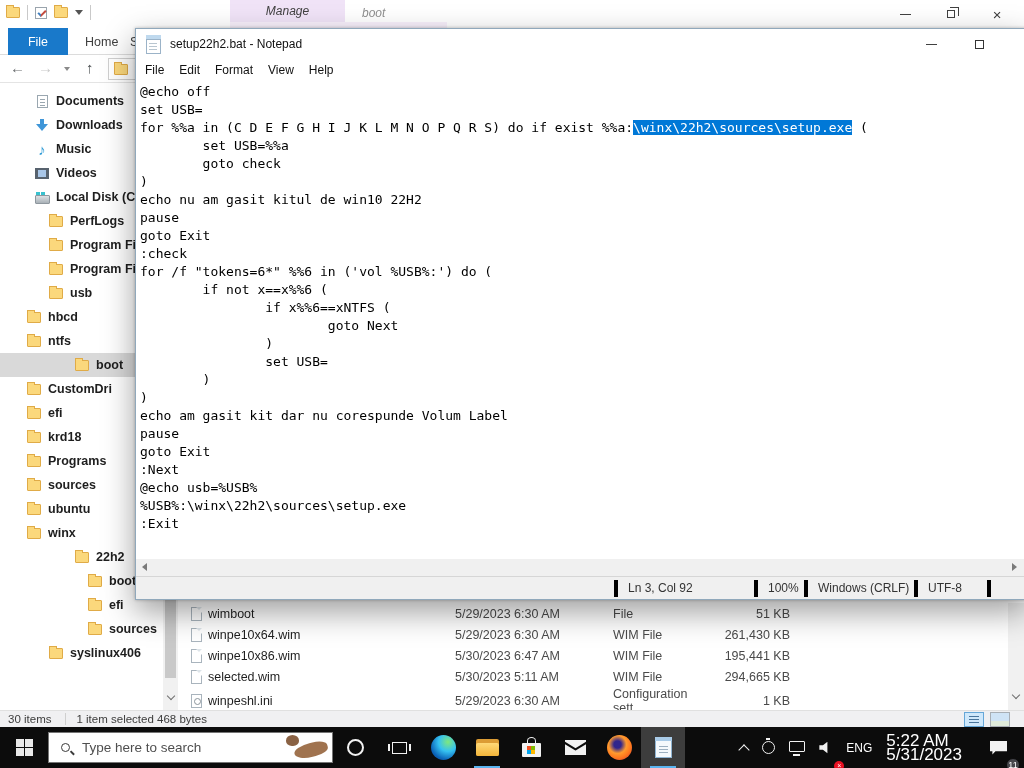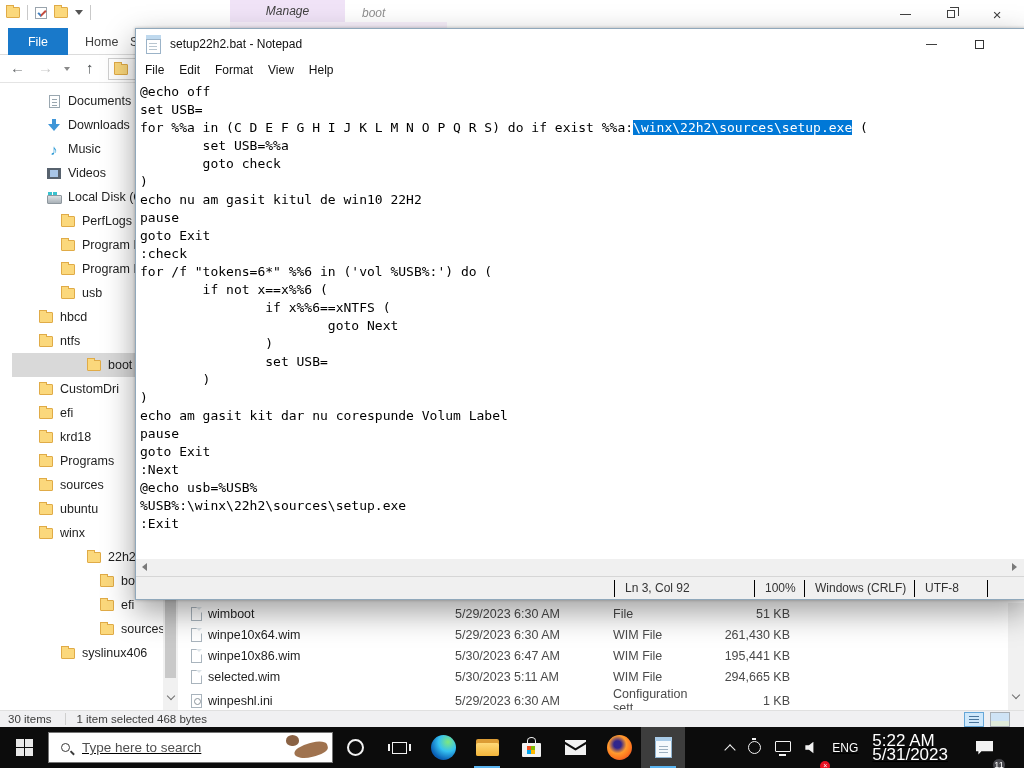--- a/index.html
+++ b/index.html
@@ -31,21 +31,21 @@
             display:flex;align-items:center;justify-content:center;}
   .rtab{position:absolute;top:7px;font-size:12.5px;color:#3f3f3f;}
   .rtab-home{left:85px;} .rtab-share{left:130px;}
 
   .x-nav{position:absolute;left:0;top:55px;width:1024px;height:28px;background:#fff;border-bottom:1px solid #e4e4e4;}
   .nav-ic{position:absolute;top:4px;font-size:15px;color:#6b6e70;}
   .nav-back{left:10px;} .nav-fwd{left:38px;color:#c9c9c9;} .nav-up{left:86px;color:#4e5254;}
   .nav-drop{position:absolute;left:64px;top:12px;width:0;height:0;border-left:3.5px solid transparent;border-right:3.5px solid transparent;border-top:4px solid #8a8a8a;}
   .addr-box{position:absolute;left:108px;top:3px;width:28px;height:22px;border:1px solid #d0d0d0;display:flex;align-items:center;padding-left:5px;}
 
-  .x-sidebar{position:absolute;left:12px;top:89px;width:163px;}
+  .x-sidebar{position:absolute;left:0;top:89px;width:163px;font-weight:bold;}
   .trow{height:24px;display:flex;align-items:center;font-size:12.5px;color:#1e1e1e;white-space:nowrap;}
   .trow.sel{background:#d9d9d9;}
   .l0{padding-left:34px;} .l1{padding-left:48px;} .l2{padding-left:26px;} .l3{padding-left:74px;} .l4{padding-left:87px;}
   .ticon{width:16px;display:flex;justify-content:center;margin-right:6px;flex:none;}
   .ic-doc{width:11px;height:13px;background:#fff;border:1px solid #9aa7b0;position:relative;}
   .ic-doc::before{content:"";position:absolute;left:2px;top:3px;width:5px;height:1px;background:#9aa7b0;box-shadow:0 3px 0 #9aa7b0,0 6px 0 #9aa7b0;}
   .ic-down{position:relative;width:12px;height:13px;}
   .ic-down::before{content:"";position:absolute;left:4px;top:0;width:4px;height:6px;background:#3f96d8;}
   .ic-down::after{content:"";position:absolute;left:0;top:5px;border-left:6px solid transparent;border-right:6px solid transparent;border-top:7px solid #3f96d8;}
   .ic-music{font-size:15px;line-height:13px;color:#2e9bd6;}
@@ -94,25 +94,25 @@
   .np-menu{position:absolute;left:0;top:30px;right:0;height:22px;display:flex;align-items:center;gap:15px;padding-left:9px;font-size:12px;color:#111;background:#fff;}
   .np-edit{position:absolute;left:0;top:52px;right:0;bottom:40px;padding:2px 0 0 4px;overflow:hidden;
            font-family:"DejaVu Sans Mono",monospace;font-size:13px;line-height:18px;color:#000;}
   .cl{white-space:pre;height:18px;}
   .sel-text{background:#0078d7;color:#fff;}
   .np-hscroll{position:absolute;left:0;right:0;bottom:23px;height:17px;background:#f0f0f0;}
   .tri-l{position:absolute;left:6px;top:4px;border-top:4px solid transparent;border-bottom:4px solid transparent;border-right:5px solid #7a7a7a;}
   .tri-r{position:absolute;right:10px;top:4px;border-top:4px solid transparent;border-bottom:4px solid transparent;border-left:5px solid #7a7a7a;}
   .np-status{position:absolute;left:0;right:0;bottom:0;height:23px;background:#f0f0f0;border-top:1px solid #d6d6d6;
              display:flex;align-items:center;font-size:12px;color:#333;}
-  .np-cell{border-left:1px solid #000000;height:17px;line-height:17px;padding-left:10px;flex:none;}
+  .np-cell{border-left:4px solid #000000;height:17px;line-height:17px;padding-left:10px;flex:none;}
   .np-fill{flex:1;} .c-cursor{width:140px;} .c-zoom{width:50px;} .c-eol{width:110px;} .c-enc{width:73px;} .c-tail{width:40px;}
 
   
-  .tb{position:absolute;left:0;top:727px;width:1024px;height:41px;background:#0c0c0c;display:flex;align-items:center;z-index:30;text-decoration:underline;}
+  .tb{position:absolute;left:0;top:727px;width:1024px;height:41px;background:#0c0c0c;display:flex;align-items:center;z-index:30;}
   .tb-start{width:48px;height:41px;display:flex;align-items:center;justify-content:center;flex:none;}
   .ic-win{display:grid;grid-template-columns:8px 8px;grid-template-rows:8px 8px;gap:1px;}
   .ic-win span{background:#e9e9e9;}
   .tb-search{width:285px;height:31px;background:#fff;border:1px solid #767676;display:flex;align-items:center;flex:none;position:relative;}
   .ic-search{width:9px;height:9px;border:1.5px solid #3b3b3b;border-radius:50%;position:relative;margin:0 10px 0 12px;flex:none;}
   .ic-search::after{content:"";position:absolute;left:8px;top:8px;width:5px;height:1.5px;background:#3b3b3b;transform:rotate(45deg);}
   .sbx-input{border:none;outline:none;font-family:"Liberation Sans",sans-serif;font-size:13.5px;color:#222;width:170px;background:transparent;}
   .sbx-input::placeholder{color:#4f4f4f;opacity:1;}
   .otter{position:absolute;right:4px;bottom:2px;width:46px;height:27px;}
   .otter::before{content:"";position:absolute;right:0;bottom:3px;width:34px;height:14px;background:#a0734f;border-radius:55% 45% 45% 55%;transform:rotate(-14deg);}
@@ -145,21 +145,21 @@
   .ic-o{width:13px;height:13px;border:1.6px solid #f2f2f2;border-radius:50%;position:relative;}
   .ic-o::before{content:"";position:absolute;left:3px;top:-4px;width:4px;height:1.5px;background:#f2f2f2;}
   .ic-net{width:16px;height:11px;border:1.6px solid #f2f2f2;border-radius:1px;position:relative;margin-top:-2px;}
   .ic-net::after{content:"";position:absolute;left:3px;bottom:-5px;width:7px;height:1.6px;background:#f2f2f2;}
   .tray-vol{position:relative;}
   .spk{width:13px;height:12px;background:#f2f2f2;clip-path:polygon(0 32%,28% 32%,62% 2%,62% 98%,28% 68%,0 68%);}
   .vol-x{position:absolute;right:-5px;bottom:-3px;width:10px;height:10px;background:#e81123;border-radius:50%;
          color:#fff;font-size:7px;line-height:10px;text-align:center;}
   .lang{font-size:12px;}
   .clock{font-size:17px;line-height:14px;}
-  .noti{position:relative;margin-left:14px;margin-right:24px;}
+  .noti{position:relative;margin-left:14px;margin-right:10px;}
   .ic-note{width:17px;height:14px;background:#f2f2f2;clip-path:polygon(0 0,100% 0,100% 76%,32% 76%,14% 100%,14% 76%,0 76%);}
   .noti-badge{position:absolute;right:-6px;bottom:-4px;width:14px;height:14px;border-radius:50%;background:#46464b;
               border:1px solid #0c0c0c;color:#fff;font-size:9px;line-height:12px;text-align:center;}
 </style>
 </head>
 <body>
 
 <div class="screen">
 
   <div class="x-titlebar">

